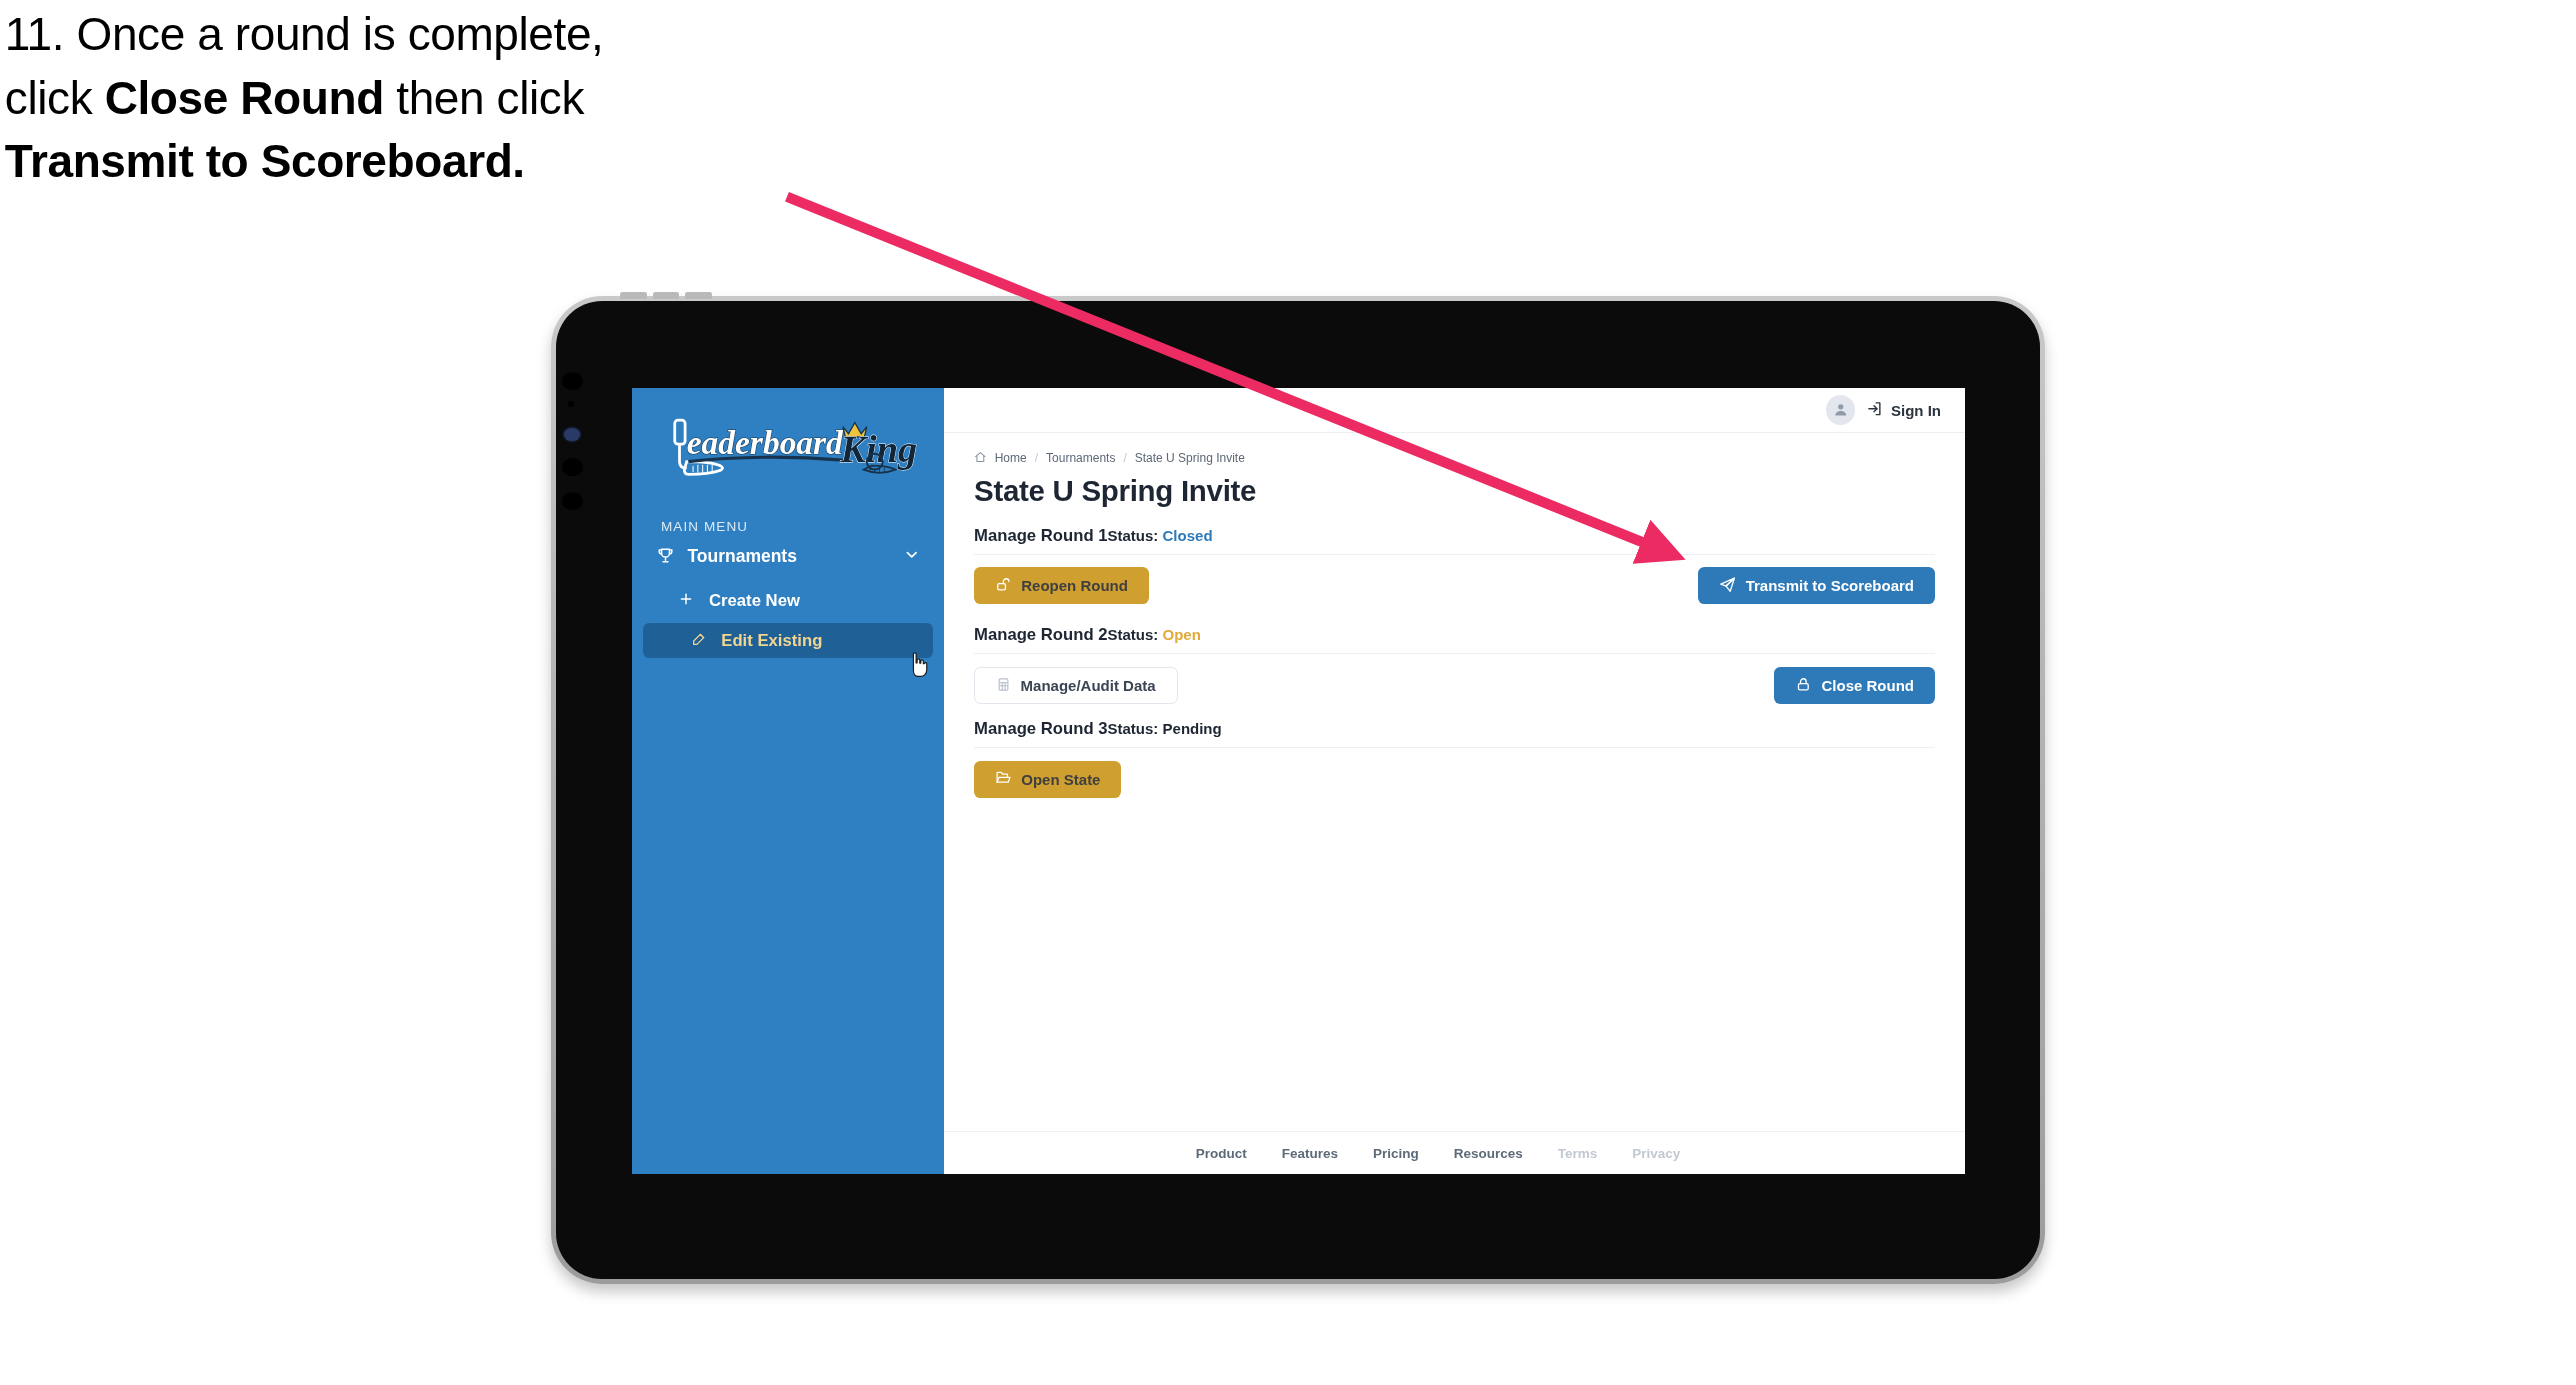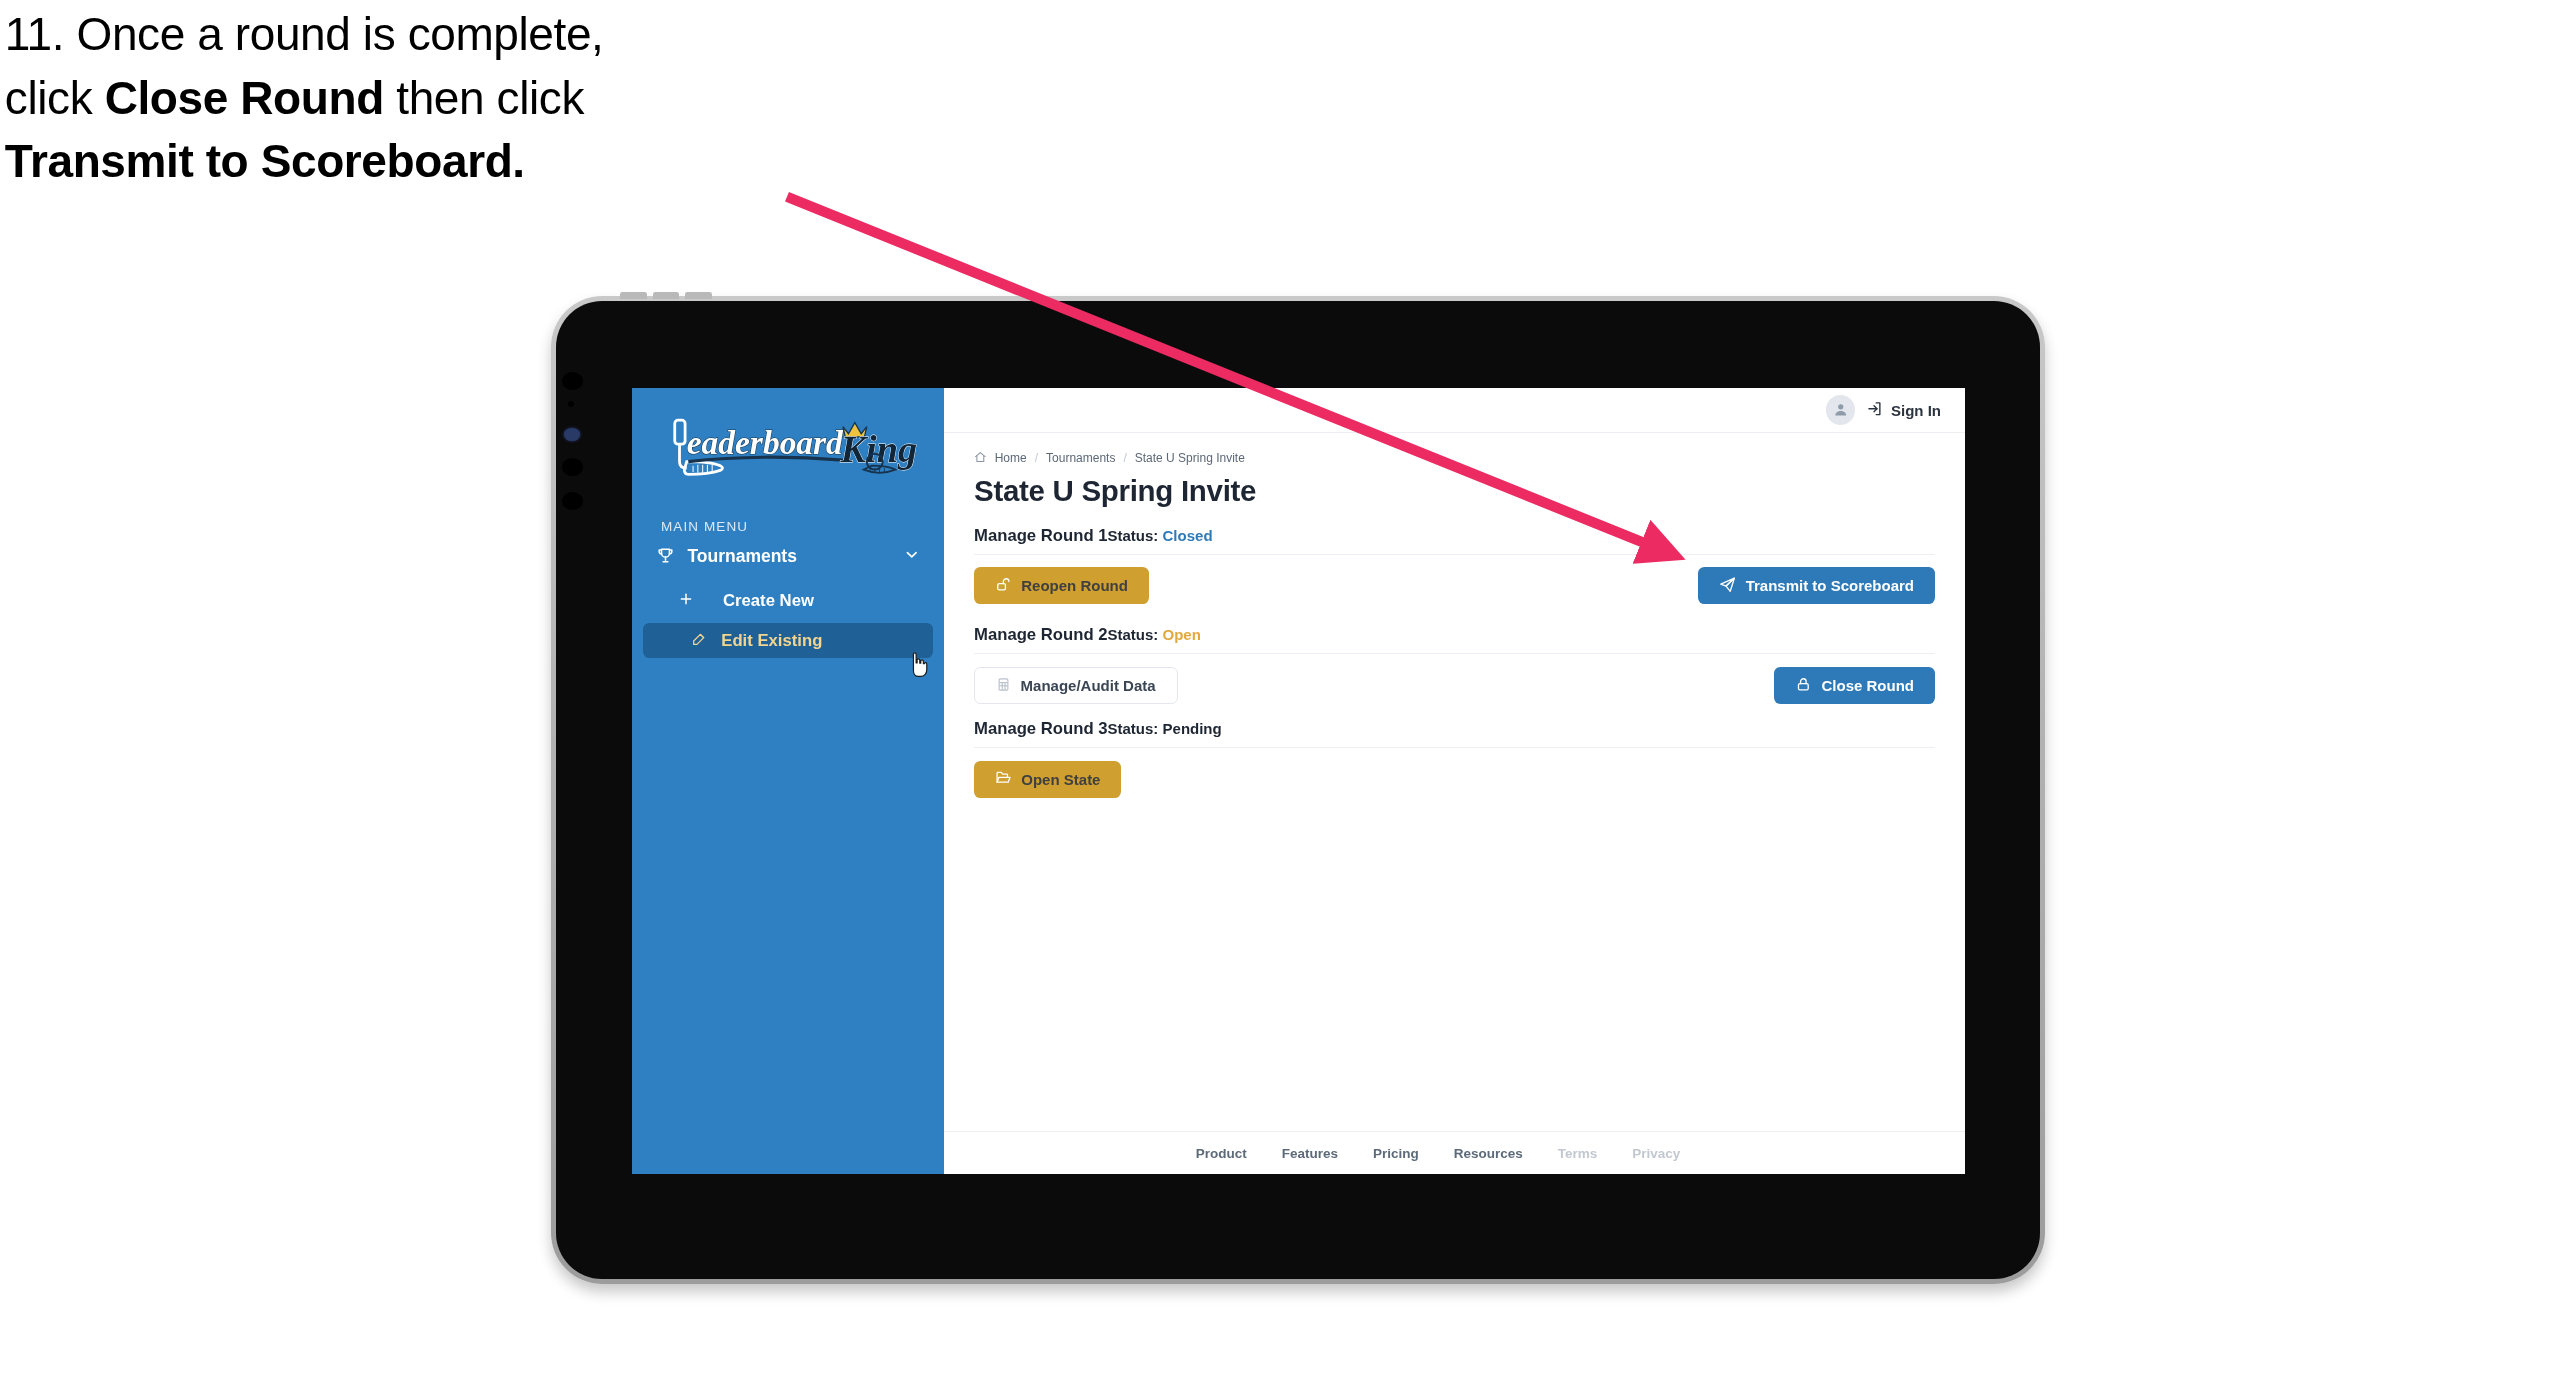--- a/index.html
+++ b/index.html
@@ -71,21 +71,21 @@
   }
   .nav-row {
     position:absolute; left:11px; width:290px; height:35px;
     display:flex; align-items:center; box-sizing:border-box; padding:0 12.7px;
     border-radius:6.4px;
   }
   .nav-tournaments { top:151px; }
   .nav-tournaments .nav-label { font-size:17.5px; font-weight:700; color:#ffffff; margin-left:12.7px; }
   .chev { margin-left:auto; }
   .nav-create { top:195px; padding-left:35px; }
-  .nav-create .nav-label { font-size:16.7px; font-weight:700; color:#ffffff; margin-left:29px; }
+  .nav-create .nav-label { font-size:16.7px; font-weight:700; color:#ffffff; margin-left:15px; }
   .nav-edit {
     top:235px; padding-left:48px;
     background:#1f6096; border-radius:6.4px;
   }
   .nav-edit .nav-label { font-size:16.7px; font-weight:700; color:#f2d591; margin-left:14.3px; }
 
   .cursor { position:absolute; left:275px; top:263px; width:24px; height:27px; z-index:40; }
 
   
   .content {

